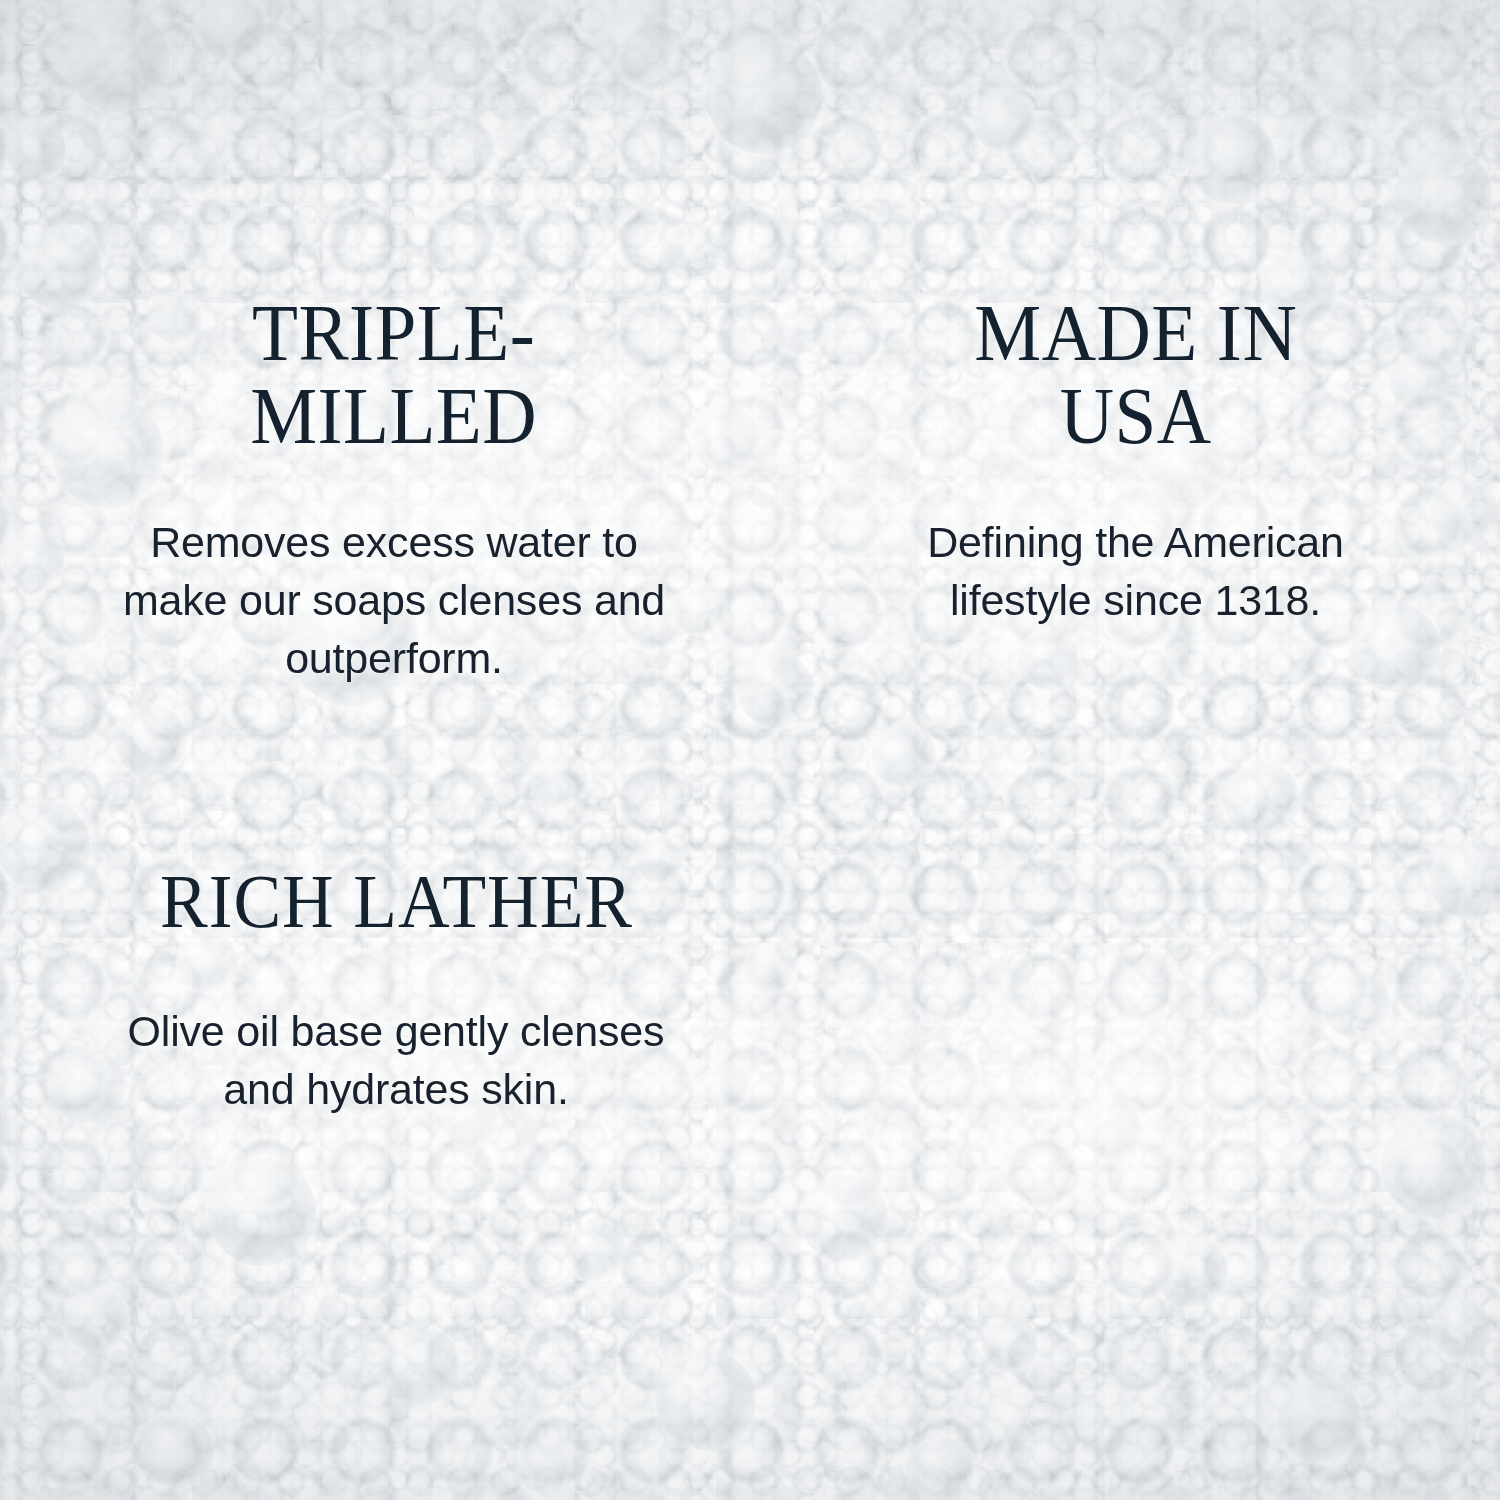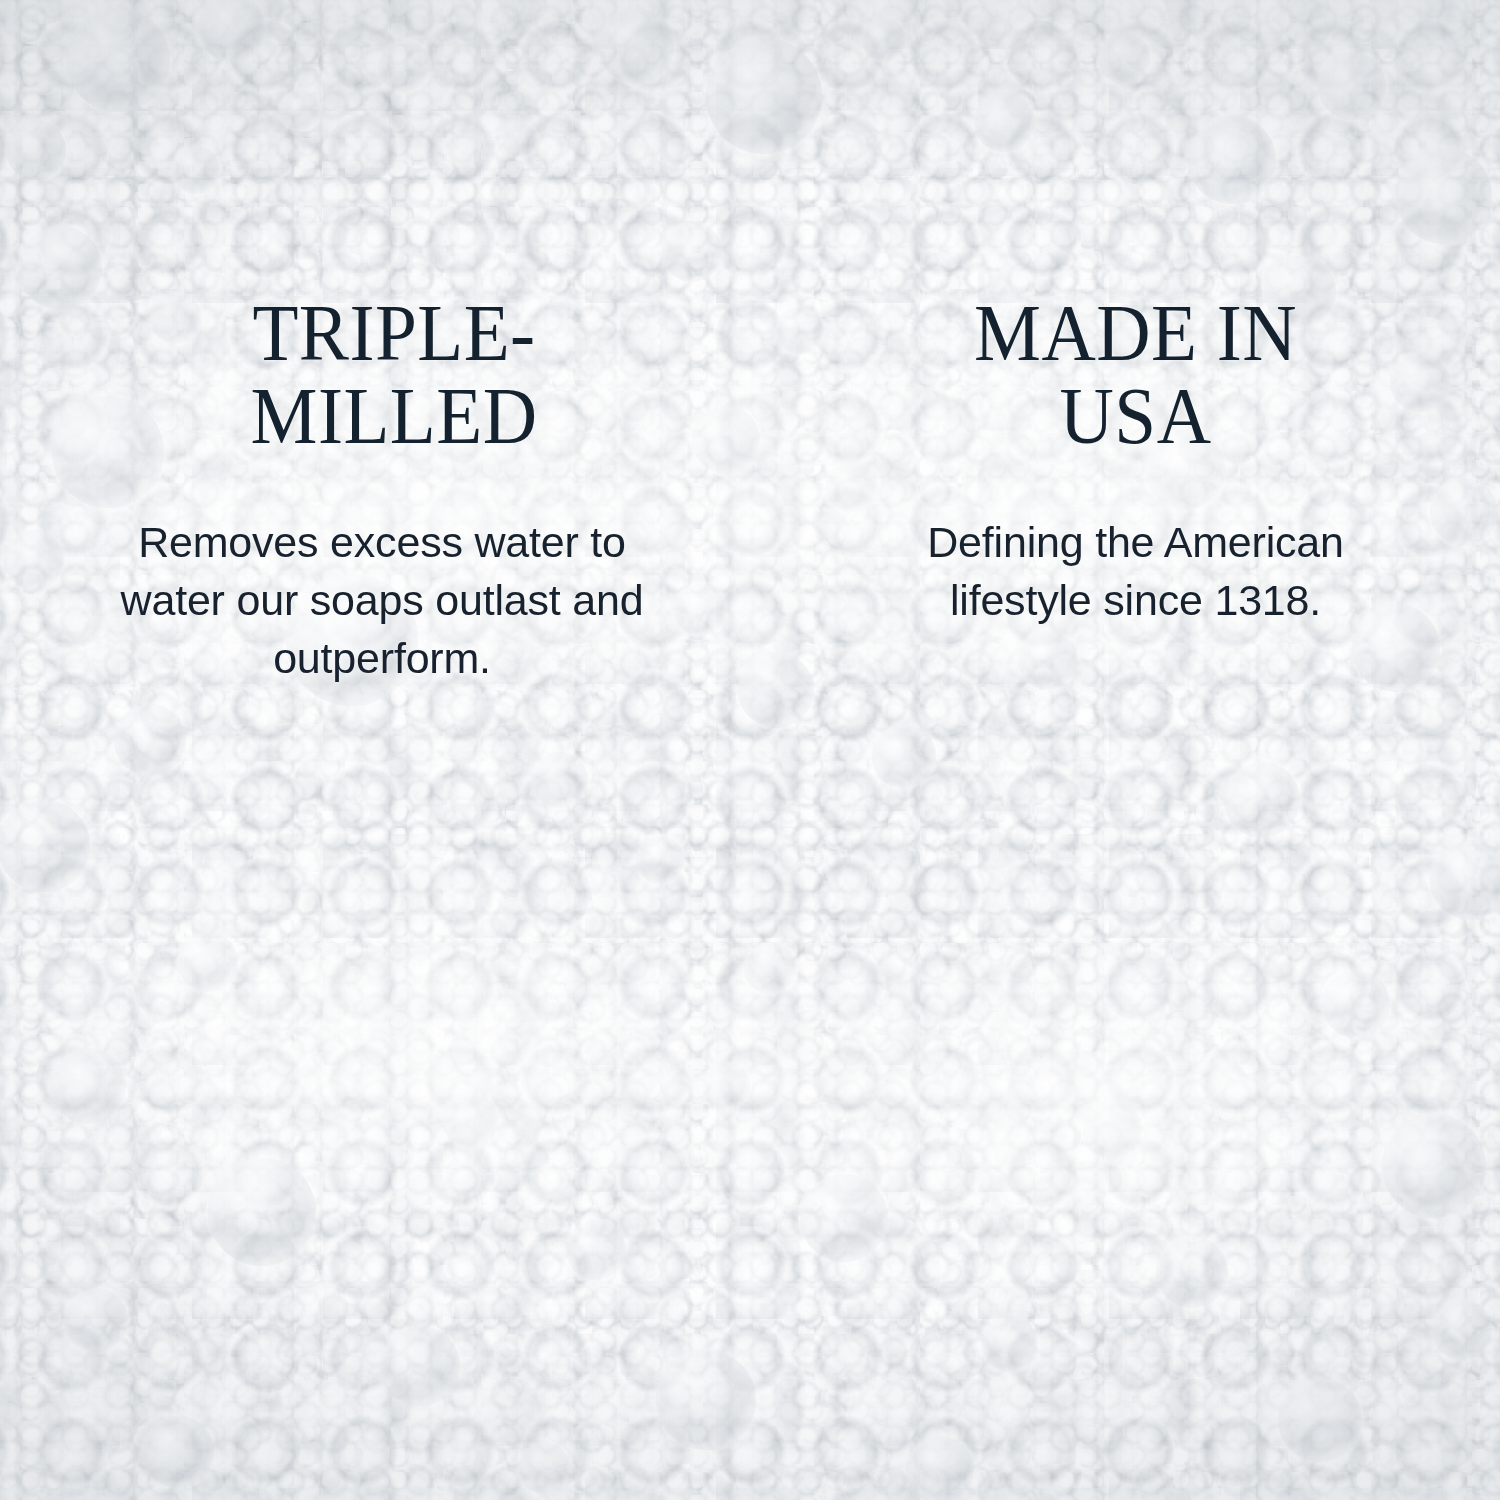--- a/index.html
+++ b/index.html
@@ -108,20 +108,21 @@
     inset: 0;
     display: grid;
     grid-template-columns: 760px 740px;
     grid-template-rows: 750px 750px;
   }
 
   .feature {
     position: relative;
     display: flex;
     flex-direction: column;
+    align-items: center;
     box-sizing: border-box;
     margin-left: 40px;
   }
 
   .f-tl { padding: 292px 34px 0 22px; }
   .f-tr { padding: 292px 105px 0 76px; }
   .f-bl { padding: 112px 32px 0 24px; }
   .f-br { padding: 112px 82px 0 70px; }
 
   .feature-heading {
@@ -236,27 +237,32 @@
     </div>
   <div class="foam-layer" id="foam-vignette"></div>
   <div class="foam-layer" id="text-haze"></div>
 
   <div id="content">
 
     <div class="feature f-tl">
       <h2 class="feature-heading">TRIPLE-
 MILLED</h2>
       <p class="feature-body">Removes excess water to
-water our soaps outlast and
+make our soaps clenses and
 outperform.</p>
     </div>
 
     <div class="feature f-tr">
       <h2 class="feature-heading">MADE IN
 USA</h2>
       <p class="feature-body">Defining the American
 lifestyle since 1318.</p>
     </div>
 
+    <div class="feature f-bl">
+      <h2 class="feature-heading wide">RICH LATHER</h2>
+      <p class="feature-body">Olive oil base gently clenses
+and hydrates skin.</p>
+    </div>
 
 
   </div>
 </div>
 
 </body></html>

